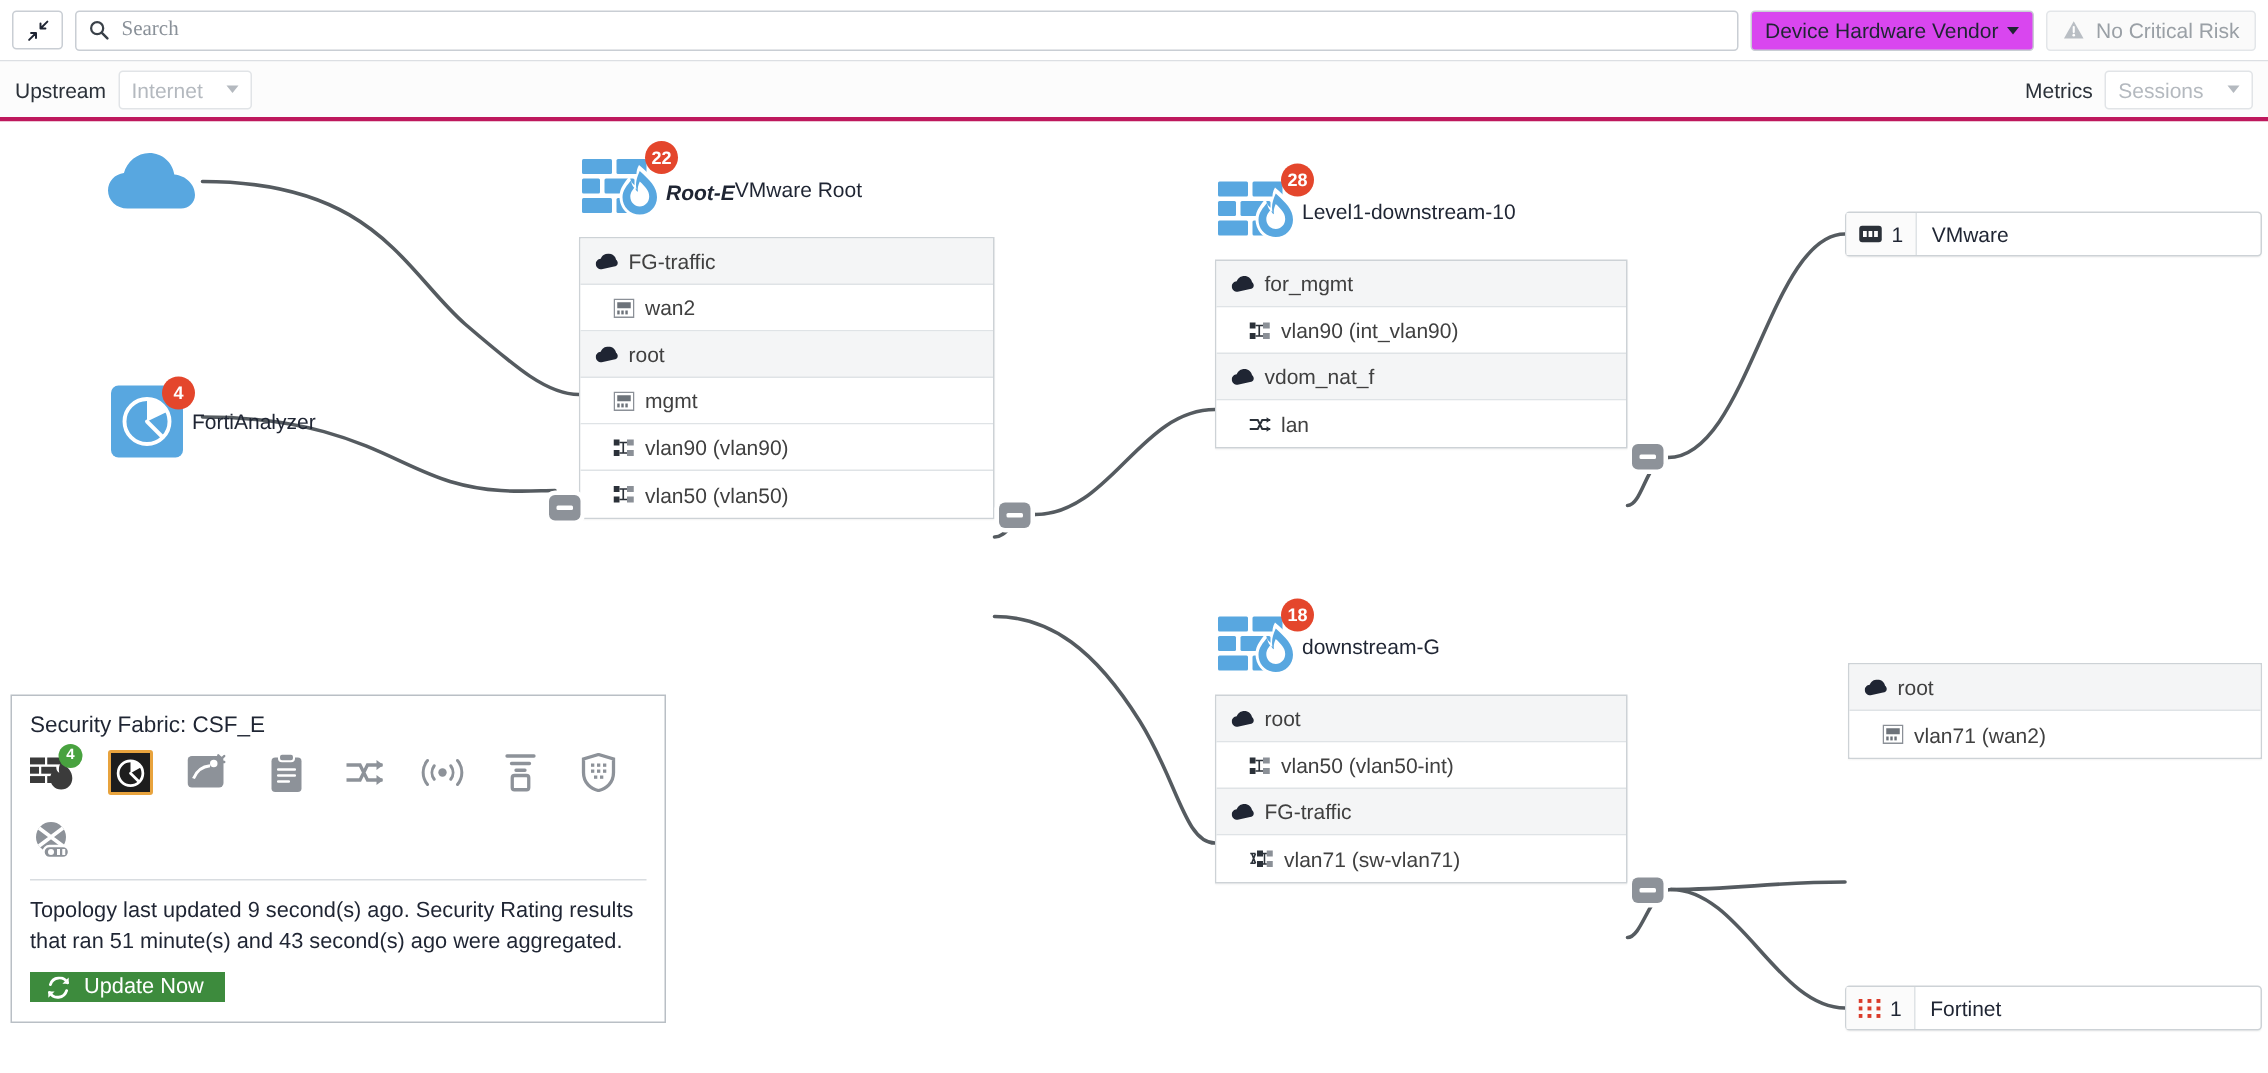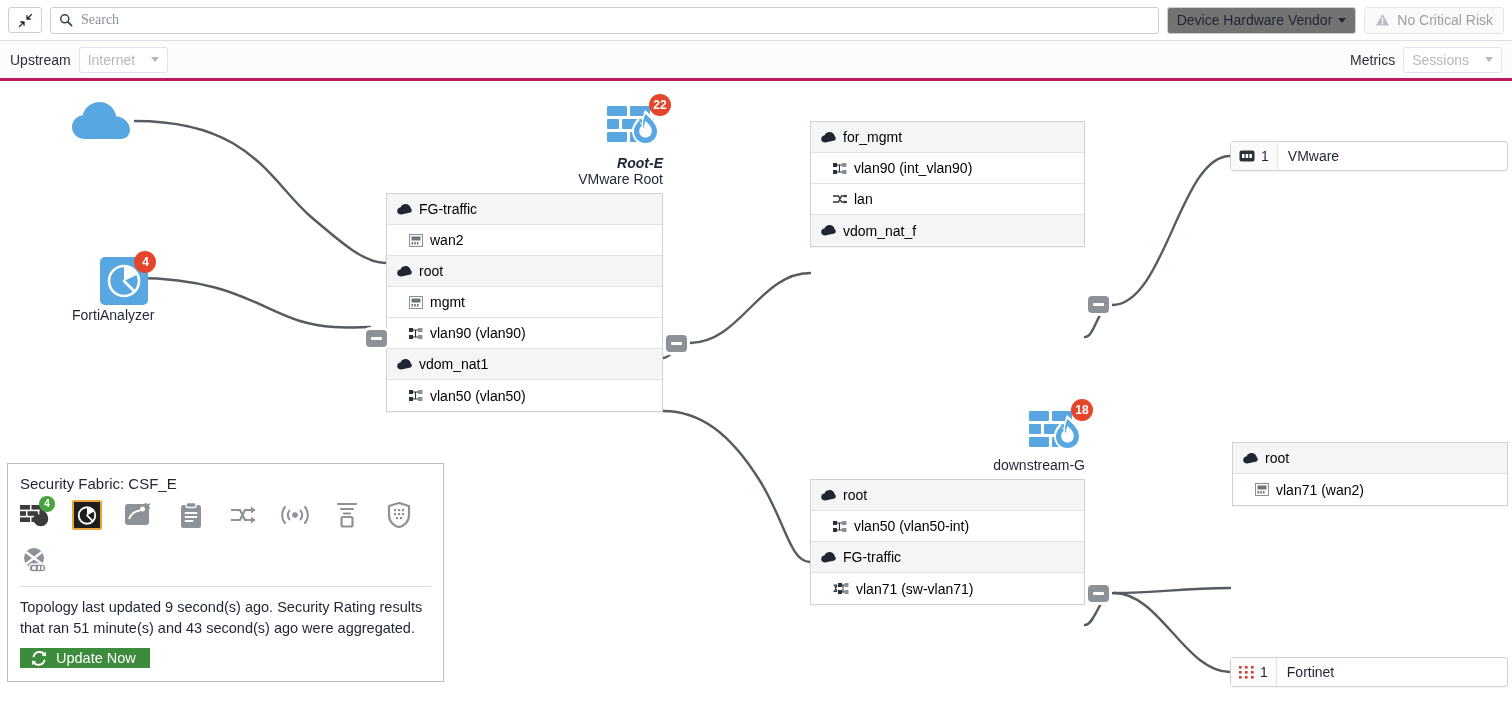--- a/index.html
+++ b/index.html
@@ -30,21 +30,21 @@
     flex: 1 1 auto; height: 27px; border: 1px solid #c9ced4; border-radius: 3px;
     background: #fff; display: flex; align-items: center; padding: 0 8px; gap: 6px;
     min-width: 0;
   }
   .search-wrap input {
     border: 0; outline: 0; flex: 1 1 auto; font-family: Liberation Serif, serif;
     font-size: 14px; color: #000000; background: transparent; min-width: 0;
   }
   .search-wrap input::placeholder { color: #8a9199; }
   .dd-btn {
-    height: 27px; border: 1px solid #c9ced4; border-radius: 3px; background: #737373;
+    height: 27px; border: 1px solid #c9ced4; border-radius: 3px; background: #d946ef;
     display: flex; align-items: center; gap: 6px; padding: 0 9px; cursor: pointer;
     font-size: 14px; color: #1f2533; flex: none; white-space: nowrap;
   }
   .risk-btn {
     height: 27px; border: 1px solid #e3e6e9; border-radius: 3px; background: #fafafa;
     display: flex; align-items: center; gap: 7px; padding: 0 10px;
     font-size: 14px; color: #9aa0a6; flex: none; white-space: nowrap; cursor: default;
   }
   .caret { width: 0; height: 0; border-left: 4px solid transparent;
            border-right: 4px solid transparent; border-top: 5px solid currentColor; }
@@ -63,42 +63,42 @@
     display: flex; align-items: center; gap: 16px; padding: 0 8px;
     font-size: 14px; color: #b4b9bf; cursor: pointer; white-space: nowrap;
   }
 
   
   .canvas { position: absolute; left: 0; top: 81px; width: 1512px; height: 634px; background: #fff; }
   #links { position: absolute; left: 0; top: 0; width: 1512px; height: 634px; }
 
   
   .node { position: absolute; }
-  .node-head { display: flex; flex-direction: column; align-items: flex-end; }
+  .node-head { display: flex; flex-direction: row; align-items: center; }
   .dev-icon { position: relative; width: 58px; height: 52px; }
   .badge {
     position: absolute; right: -8px; top: -6px;
     min-width: 22px; height: 22px; border-radius: 11px; background: #e4462c;
     color: #fff; font-size: 12px; font-weight: bold; display: flex;
     align-items: center; justify-content: center; padding: 0 4px; line-height: 1;
   }
   .badge.green { background: #48a23f; width: 16px; min-width: 16px; height: 16px;
                  border-radius: 8px; font-size: 10px; right: -5px; top: -4px; }
   .node-name { font-size: 14px; color: #1f2533; text-align: center; white-space: nowrap; margin-top: 3px; font-style: italic; }
   .node-name b { font-weight: bold; display: block; }
   .node-sub { font-size: 14px; color: #1f2533; text-align: center; white-space: nowrap; }
 
   
   .iftable {
     border: 1px solid #cdd2d6; background: #fff; margin-top: 6px;
     box-shadow: 0 1px 1px rgba(0,0,0,.04);
   }
   .ifrow {
     height: 31px; display: flex; align-items: center; gap: 7px;
-    padding: 0 10px; border-bottom: 1px solid #dfe3e6; font-size: 14px; color: #000000;
+    padding: 0 10px; border-bottom: 1px solid #dfe3e6; font-size: 14px; color: #404040;
     white-space: nowrap; cursor: pointer; background: #fff;
   }
   .ifrow:last-child { border-bottom: 0; }
   .ifrow.vdom { background: #f4f5f6; }
   .ifrow.child { padding-left: 22px; }
 
   
   .endpoint {
     position: absolute; display: flex; align-items: stretch; height: 30px;
     border: 1px solid #cdd2d6; border-radius: 3px; background: #fff;
@@ -291,69 +291,82 @@
         <div class="ifrow child">
           <svg width="14" height="13" viewBox="0 0 14 13">
               <rect x="0" y="1" width="4" height="4" fill="#2b3139"></rect>
               <rect x="0" y="8" width="4" height="4" fill="#2b3139"></rect>
               <rect x="9" y="1" width="4.5" height="4" fill="#8b9097"></rect>
               <rect x="9" y="8" width="4.5" height="4" fill="#8b9097"></rect>
               <path d="M4 3h5M4 10h5M6.5 3v7" stroke="#2b3139" stroke-width="1.1"></path>
             </svg>
           <span>vlan90 (vlan90)</span>
         </div>
-        <div class="ifrow vdom">
-          <svg width="15" height="11" viewBox="0 0 16 12">
-              <path d="M4.3 11.5C1.9 11.5 0 9.8 0 7.6c0-2 1.6-3.6 3.6-3.8C4.4 1.6 6.6 0 9.2 0c2.8 0 5.1 1.9 5.6 4.5 .7.5 1.2 1.4 1.2 2.4 0 1.5-1.2 2.6-2.7 2.6z" fill="#1f2533"></path>
-            </svg>
-          <span>vdom_nat1</span>
-        </div>
         <div class="ifrow child">
           <svg width="14" height="13" viewBox="0 0 14 13">
               <rect x="0" y="1" width="4" height="4" fill="#2b3139"></rect>
               <rect x="0" y="8" width="4" height="4" fill="#2b3139"></rect>
               <rect x="9" y="1" width="4.5" height="4" fill="#8b9097"></rect>
               <rect x="9" y="8" width="4.5" height="4" fill="#8b9097"></rect>
               <path d="M4 3h5M4 10h5M6.5 3v7" stroke="#2b3139" stroke-width="1.1"></path>
             </svg>
           <span>vlan50 (vlan50)</span>
         </div>
       </div>
     </div>
 
     <div class="node" style="left:810px; top:34px; width:275px;">
+      <div class="node-head">
+        <div class="dev-icon">
+          <svg width="58" height="52" viewBox="0 0 58 52">
+            <g fill="#58a7e0">
+              <rect x="2" y="6" width="20" height="10" rx="1"></rect>
+                <rect x="25" y="6" width="20" height="10" rx="1"></rect>
+              <rect x="2" y="19" width="12" height="10" rx="1"></rect>
+                <rect x="17" y="19" width="20" height="10" rx="1"></rect>
+              <rect x="2" y="32" width="20" height="10" rx="1"></rect>
+                <rect x="25" y="32" width="12" height="10" rx="1"></rect>
+            </g>
+            <path d="M40 10c8 7 14 12 14 21 0 8-6 14-13.5 14S27 39 27 31c0-6 4-10 7-14 0 4 2 6 4 7 1-5-1-9 2-14z" fill="#fff"></path>
+            <path d="M40.5 14c6.5 6 11.5 10.5 11.5 17.5 0 6.6-5 11.5-11.5 11.5S29 38.1 29 31.5c0-4.8 3.2-8.2 5.8-11.4.2 3.4 1.8 5.2 3.5 6-0.8-4.2 0.2-7.6 2.2-12.1z" fill="#58a7e0"></path>
+            <path d="M40.5 21c3.6 3.4 6.3 6 6.3 10 0 3.8-2.8 6.6-6.3 6.6s-6.3-2.8-6.3-6.6c0-2.7 1.8-4.7 3.2-6.5.1 1.9 1 3 1.9 3.4-0.4-2.4 0.1-4.4 1.2-6.9z" fill="#fff"></path>
+          </svg>
+          <div class="badge">28</div>
+        </div>
+        <div class="node-sub">Level1-downstream-10</div>
+      </div>
       <div class="iftable">
         <div class="ifrow vdom">
           <svg width="15" height="11" viewBox="0 0 16 12">
               <path d="M4.3 11.5C1.9 11.5 0 9.8 0 7.6c0-2 1.6-3.6 3.6-3.8C4.4 1.6 6.6 0 9.2 0c2.8 0 5.1 1.9 5.6 4.5 .7.5 1.2 1.4 1.2 2.4 0 1.5-1.2 2.6-2.7 2.6z" fill="#1f2533"></path>
             </svg>
           <span>for_mgmt</span>
         </div>
         <div class="ifrow child">
           <svg width="14" height="13" viewBox="0 0 14 13">
               <rect x="0" y="1" width="4" height="4" fill="#2b3139"></rect>
               <rect x="0" y="8" width="4" height="4" fill="#2b3139"></rect>
               <rect x="9" y="1" width="4.5" height="4" fill="#8b9097"></rect>
               <rect x="9" y="8" width="4.5" height="4" fill="#8b9097"></rect>
               <path d="M4 3h5M4 10h5M6.5 3v7" stroke="#2b3139" stroke-width="1.1"></path>
             </svg>
           <span>vlan90 (int_vlan90)</span>
         </div>
+        <div class="ifrow vdom">
+          <svg width="15" height="11" viewBox="0 0 16 12">
+              <path d="M4.3 11.5C1.9 11.5 0 9.8 0 7.6c0-2 1.6-3.6 3.6-3.8C4.4 1.6 6.6 0 9.2 0c2.8 0 5.1 1.9 5.6 4.5 .7.5 1.2 1.4 1.2 2.4 0 1.5-1.2 2.6-2.7 2.6z" fill="#1f2533"></path>
+            </svg>
+          <span>vdom_nat_f</span>
+        </div>
         <div class="ifrow child">
           <svg width="14" height="12" viewBox="0 0 14 12">
             <path d="M0 3h5.5l3 6H14M0 9h5.5l3-6H14" stroke="#2b3139" stroke-width="1.3" fill="none"></path>
             <path d="M11.4 1.2L14 3l-2.6 1.8zM11.4 7.2L14 9l-2.6 1.8z" fill="#2b3139"></path>
           </svg>
           <span>lan</span>
-        </div>
-        <div class="ifrow vdom">
-          <svg width="15" height="11" viewBox="0 0 16 12">
-              <path d="M4.3 11.5C1.9 11.5 0 9.8 0 7.6c0-2 1.6-3.6 3.6-3.8C4.4 1.6 6.6 0 9.2 0c2.8 0 5.1 1.9 5.6 4.5 .7.5 1.2 1.4 1.2 2.4 0 1.5-1.2 2.6-2.7 2.6z" fill="#1f2533"></path>
-            </svg>
-          <span>vdom_nat_f</span>
         </div>
       </div>
     </div>
 
     <div class="node" style="left:810px; top:324px; width:275px;">
       <div class="node-head">
         <div class="dev-icon">
           <svg width="58" height="52" viewBox="0 0 58 52">
             <g fill="#58a7e0">
               <rect x="2" y="6" width="20" height="10" rx="1"></rect>

